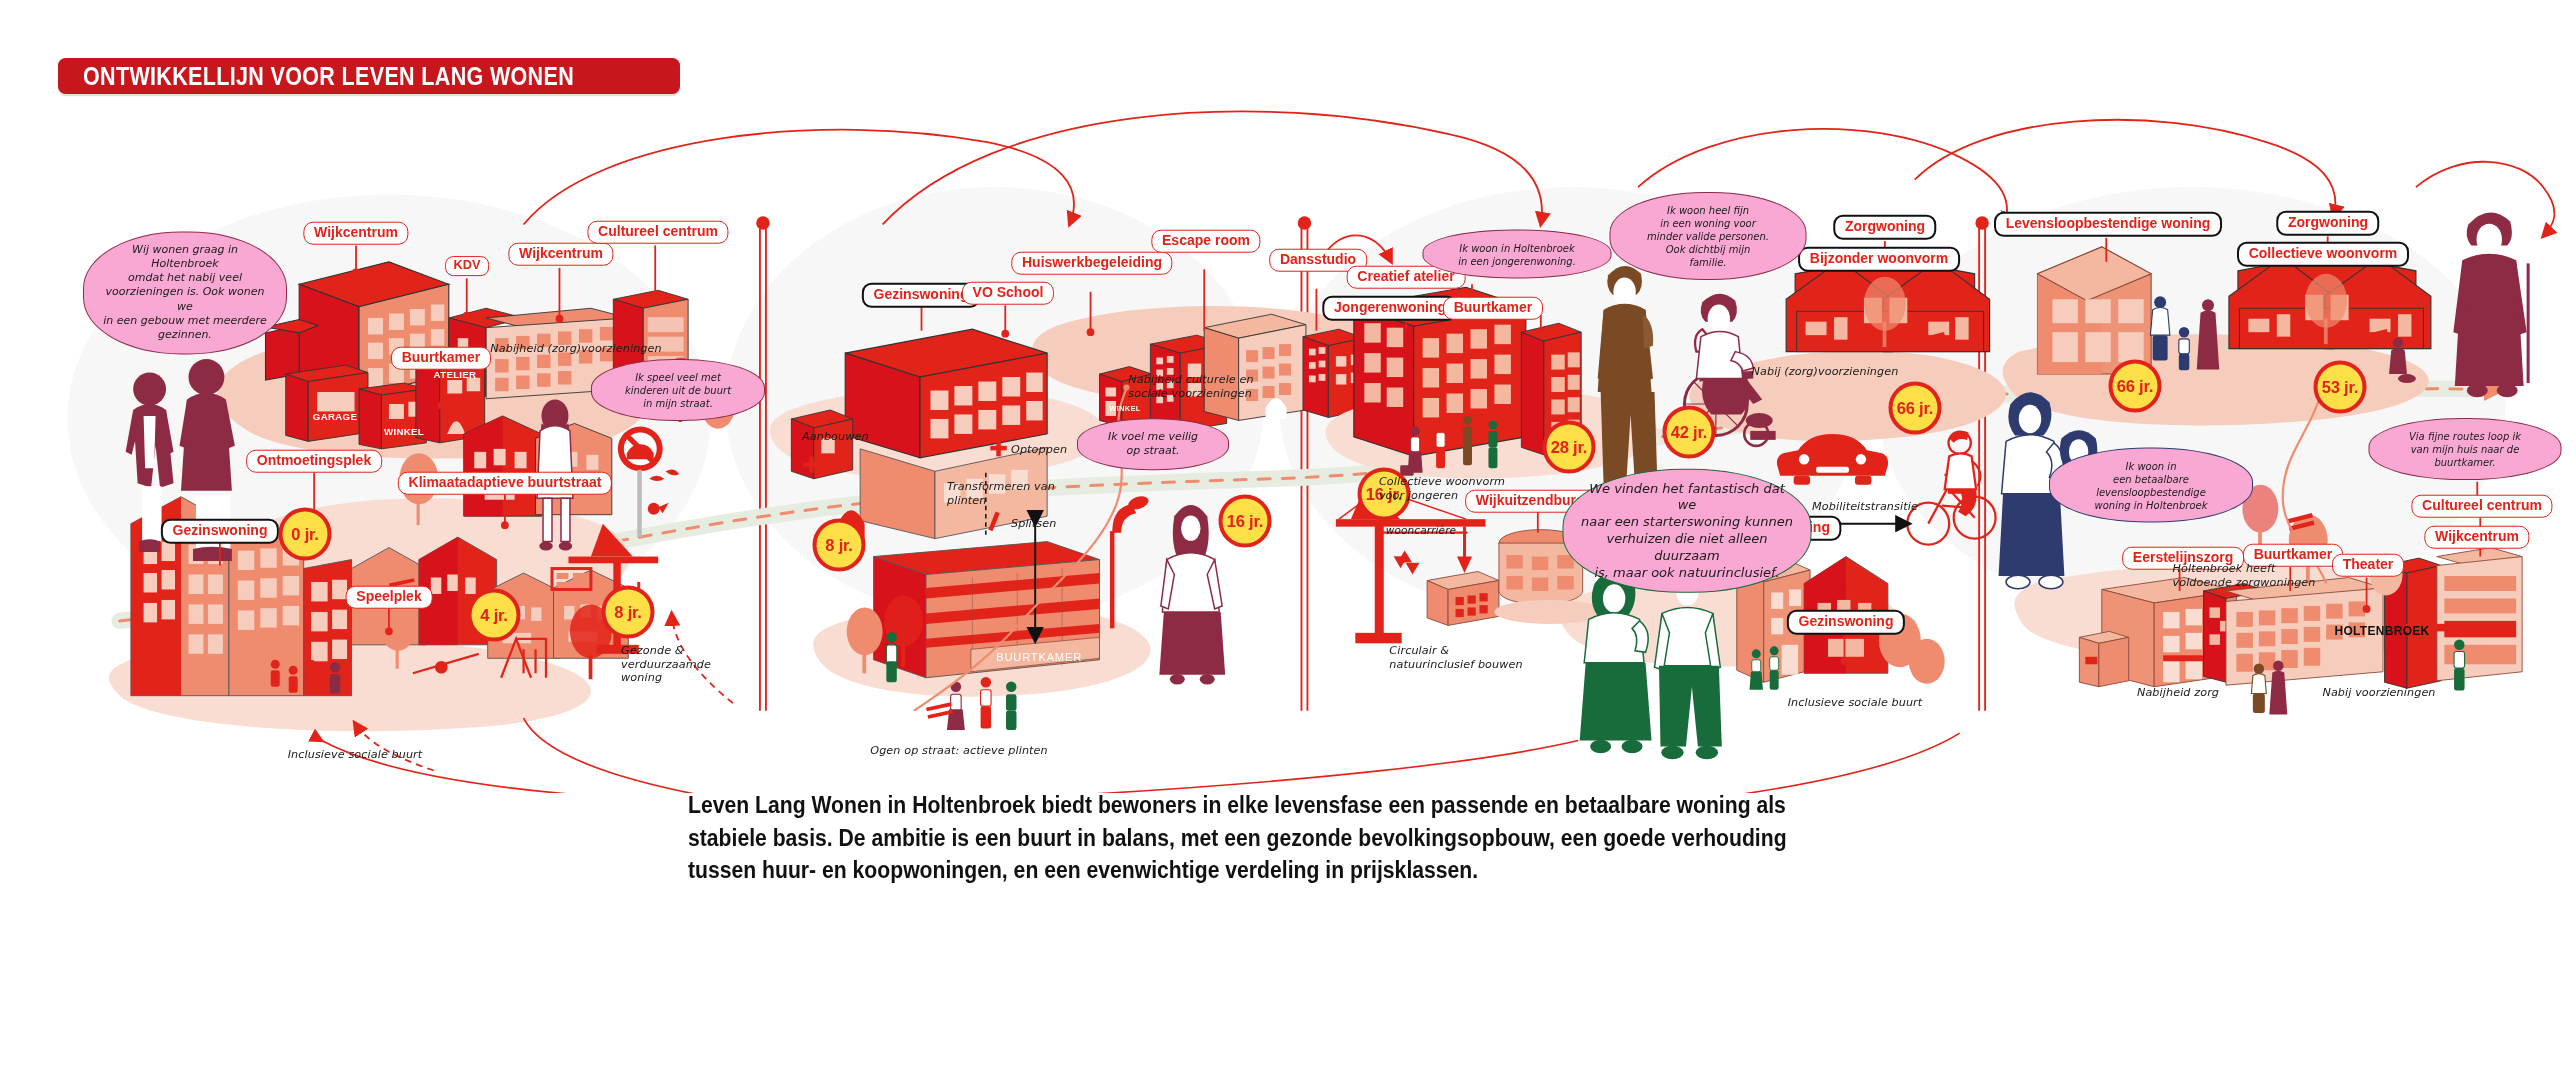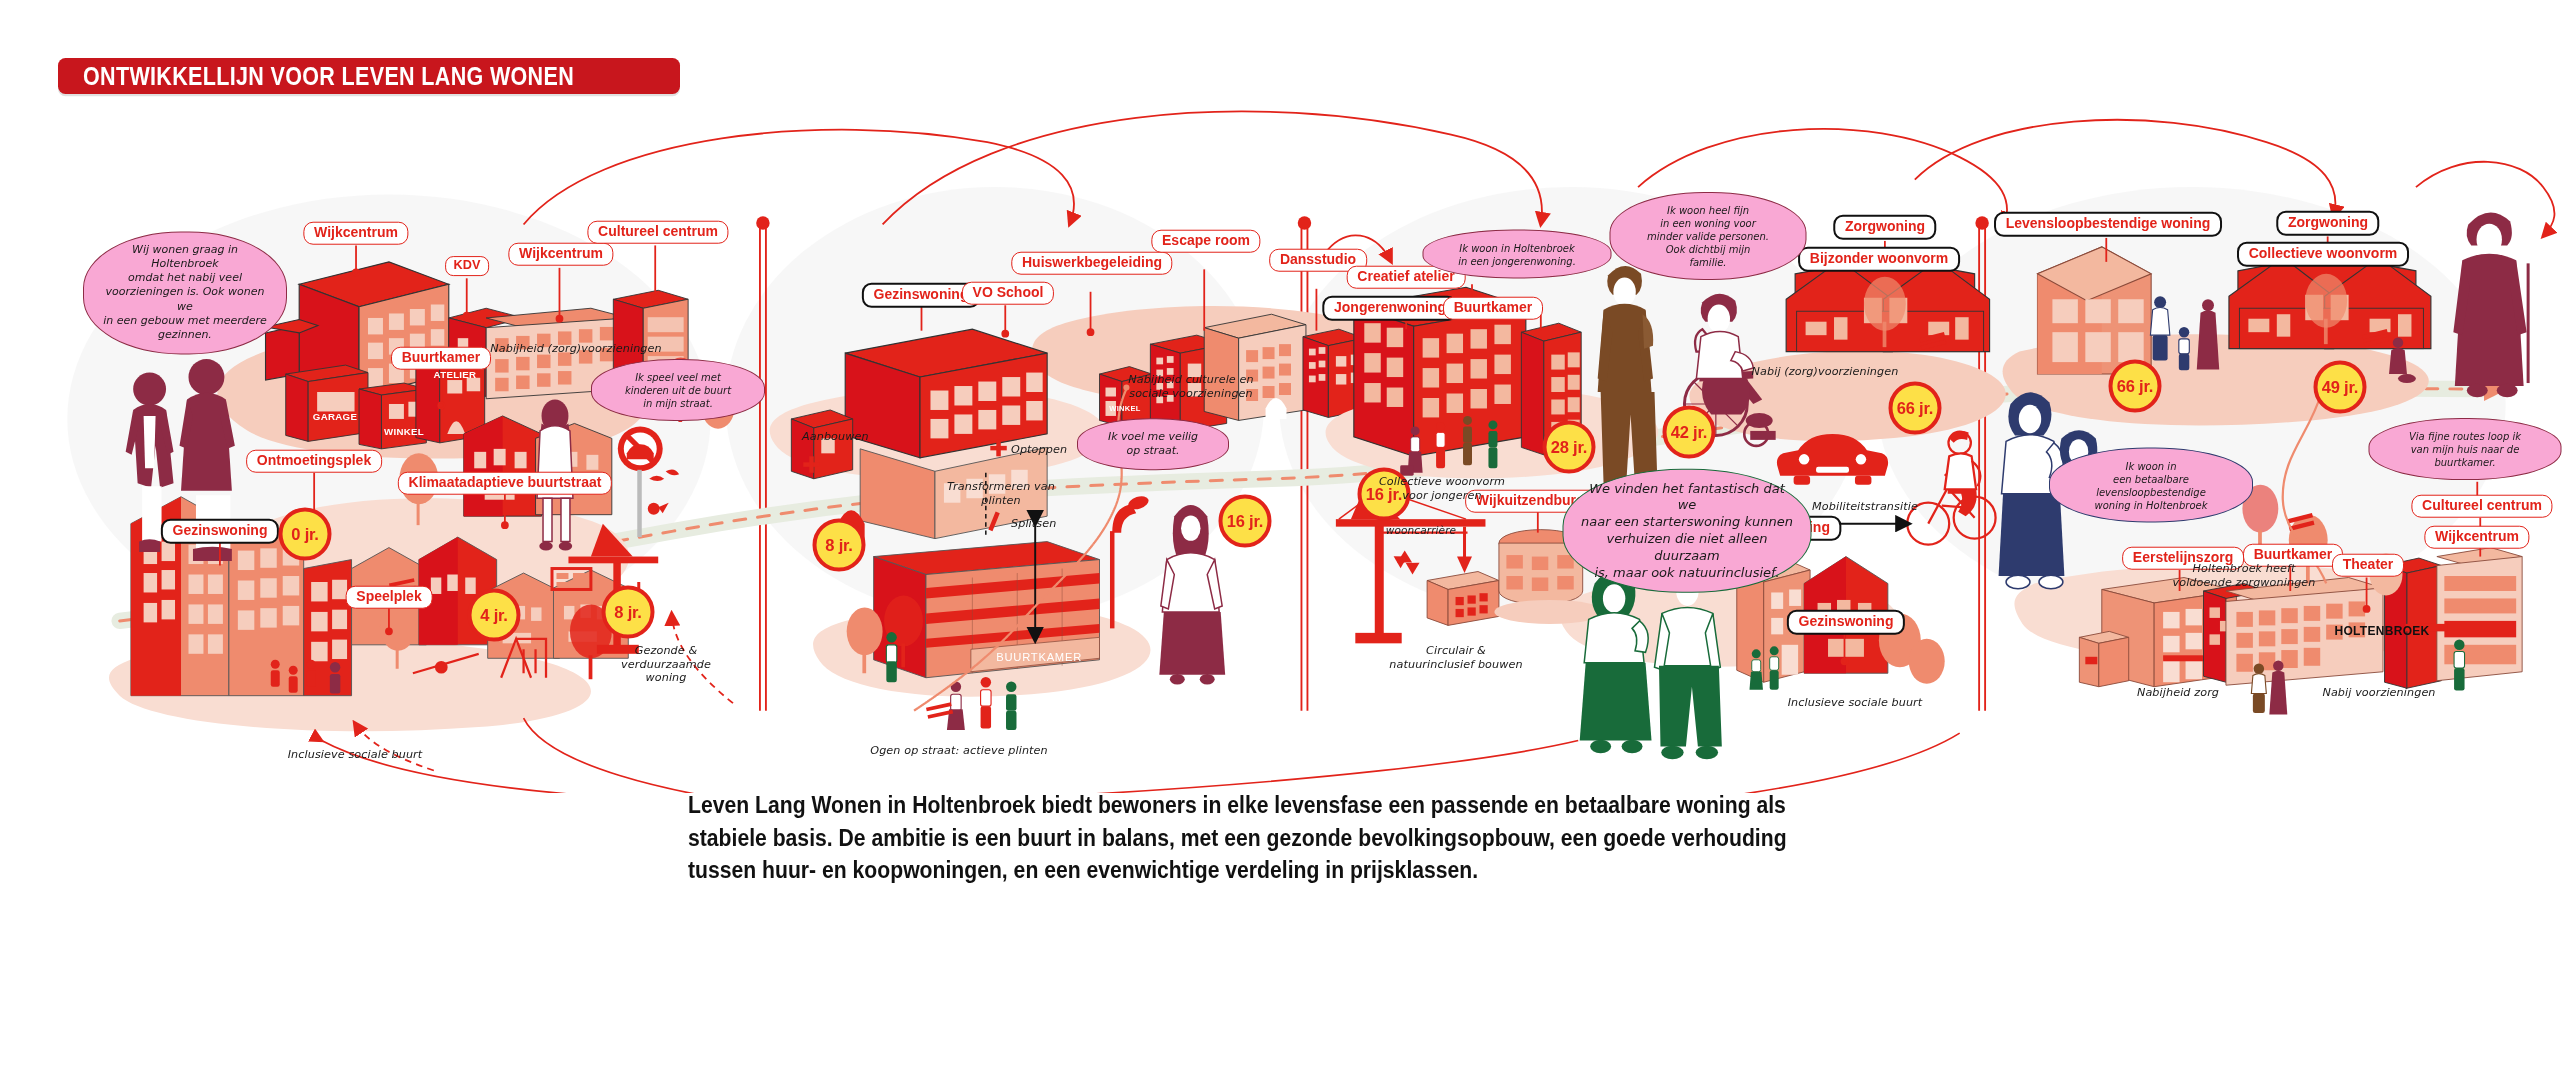--- a/index.html
+++ b/index.html
@@ -28,21 +28,21 @@
   .pill.sm{font-size:12.7px;padding:1.5px 7.5px 3px;border-radius:8.2px;}
 
   
   .age{position:absolute;width:45px;height:45px;border-radius:50%;
       background:#fde047;border:4.5px solid #e2231a;color:#e2231a;
       font-weight:bold;font-size:16.5px;display:flex;align-items:center;
       justify-content:center;transform:translate(-50%,-50%);letter-spacing:-0.2px;}
 
   
   .hand{position:absolute;color:#1a1a1a;font-family:"DejaVu Sans",sans-serif;
-      font-size:11.2px;font-style:italic;line-height:1.22;text-align:center;
+      font-size:11.2px;font-style:italic;line-height:1.22;text-align:left;
       transform:translate(-50%,-50%);white-space:pre-line;letter-spacing:0.1px;}
   .hand.left{text-align:left;}
 
   
   .bubble{position:absolute;transform:translate(-50%,-50%);
       color:#1a1a1a;font-family:"DejaVu Sans",sans-serif;font-style:italic;
       font-size:11px;line-height:1.3;text-align:center;
       background:#f9a8d4;border:1.5px solid #8d2b45;border-radius:48%/46%;
       padding:10.5px 15px;white-space:pre-line;}
   .bubble.green{border-color:#186b3a;}
@@ -1093,21 +1093,21 @@
 <div class="age" style="left:305px;top:534px">0 jr.</div>
 <div class="age" style="left:494px;top:615px">4 jr.</div>
 <div class="age" style="left:628px;top:612px">8 jr.</div>
 <div class="age" style="left:839px;top:545px">8 jr.</div>
 <div class="age" style="left:1245px;top:521px">16 jr.</div>
 <div class="age" style="left:1384px;top:494px">16 jr.</div>
 <div class="age" style="left:1569px;top:447px">28 jr.</div>
 <div class="age" style="left:1689px;top:432px">42 jr.</div>
 <div class="age" style="left:1915px;top:408px">66 jr.</div>
 <div class="age" style="left:2135px;top:386px">66 jr.</div>
-<div class="age" style="left:2340px;top:387px">49 jr.</div>
+<div class="age" style="left:2340px;top:387px">53 jr.</div>
 
 <div class="hand" style="left:576px;top:349px">Nabijheid (zorg)voorzieningen</div>
 <div class="hand" style="left:666px;top:664px">Gezonde &amp;
 verduurzaamde
 woning</div>
 <div class="hand" style="left:355px;top:755px">Inclusieve sociale buurt</div>
 
 <div class="hand" style="left:1191px;top:387px">Nabijheid culturele en
 sociale voorzieningen</div>
 <div class="hand" style="left:1001px;top:494px">Transformeren van

